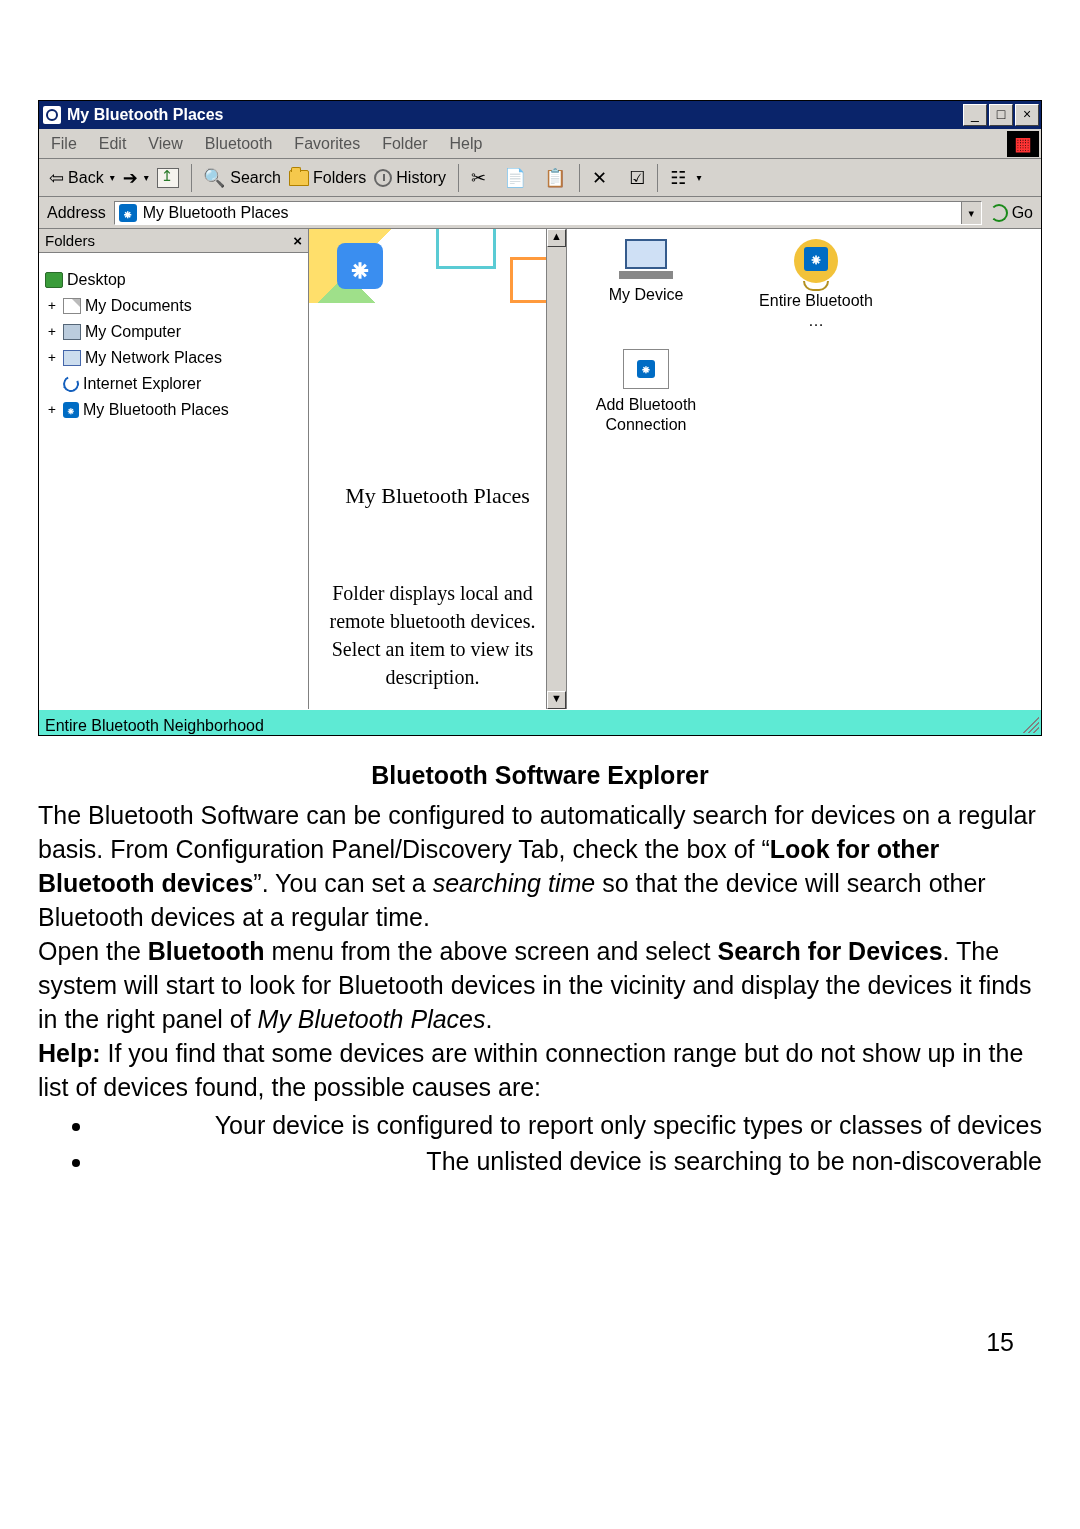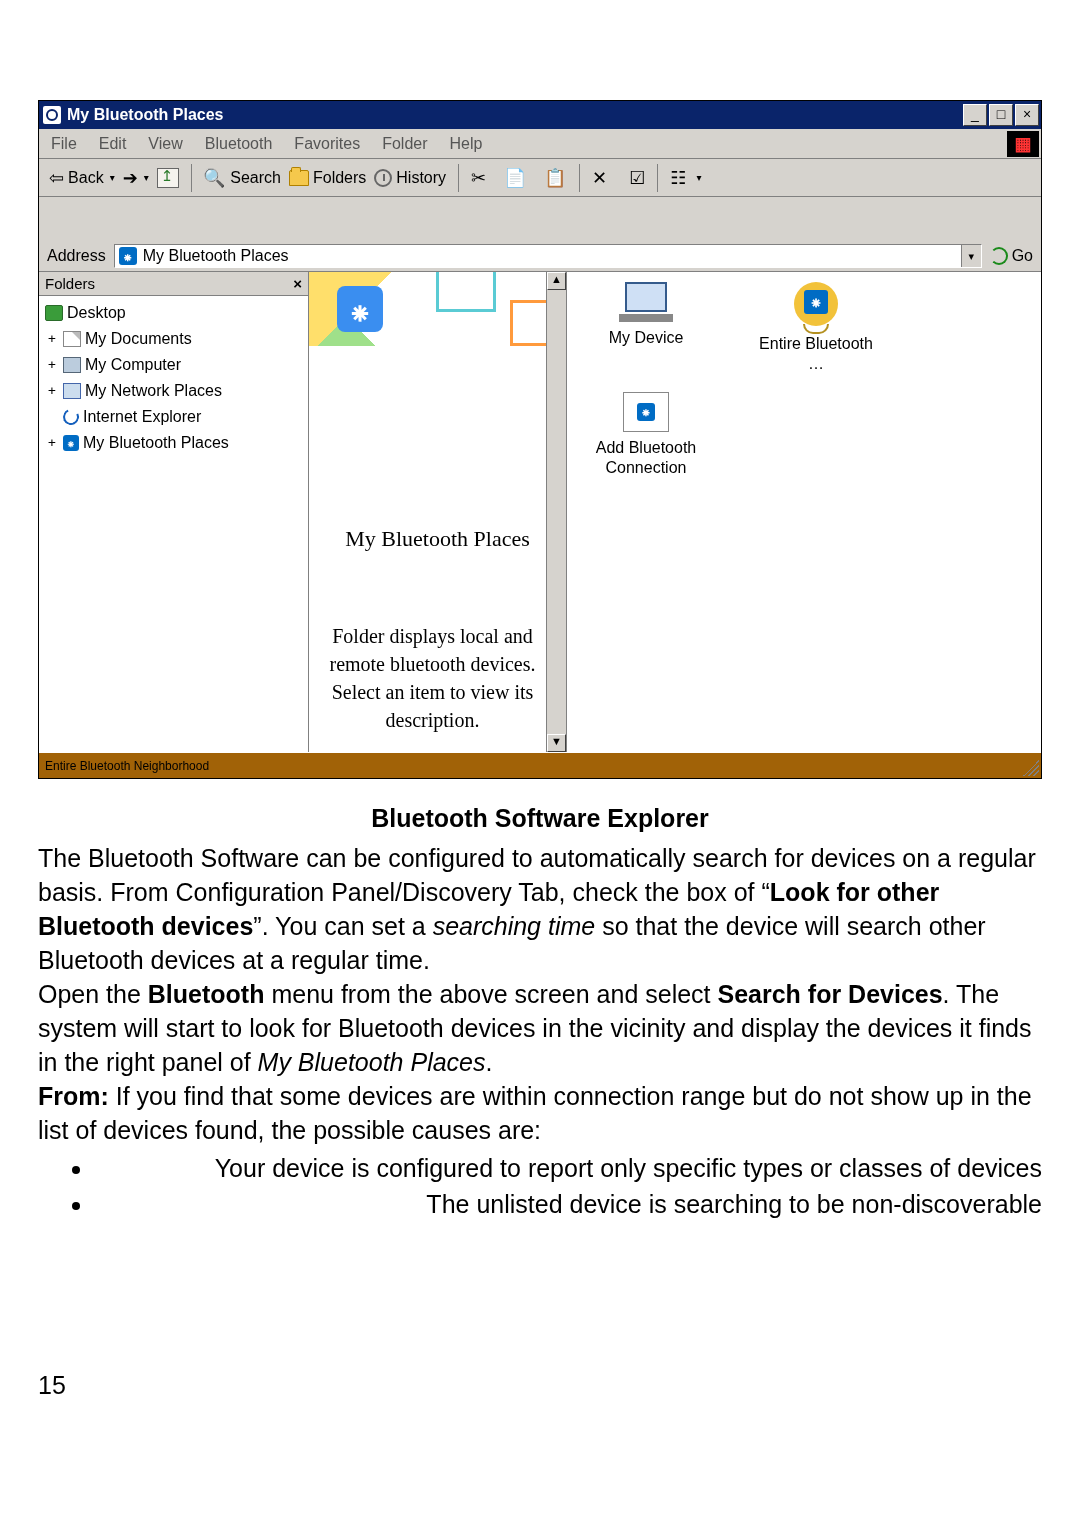--- a/index.html
+++ b/index.html
@@ -62,21 +62,20 @@
   .tb-small-arrow{ font-size:10px; margin-left:2px;}
   .folder-ico{
     width:20px;height:16px;background:#f5c84c;border:1px solid #b08000;border-radius:2px 2px 0 0;position:relative;
   }
   .folder-ico::before{content:"";position:absolute;top:-4px;left:1px;width:8px;height:4px;background:#f5c84c;border:1px solid #b08000;border-bottom:none;border-radius:2px 2px 0 0;}
   .hist-ico{width:18px;height:18px;border:2px solid #666;border-radius:50%;position:relative;}
   .hist-ico::after{content:"";position:absolute;left:7px;top:3px;width:2px;height:7px;background:#666;}
   .addrbar{
     display:flex; align-items:center; height:32px; padding:0 8px; gap:8px;
     border-bottom:1px solid #808080;
-    margin-top:43px;
   }
   .addr-field{
     flex:1; background:#fff; border:1px solid #808080; border-right-color:#fff; border-bottom-color:#fff;
     height:24px; display:flex; align-items:center; padding:0 4px; gap:6px; position:relative;
   }
   .addr-drop{ position:absolute; right:0; top:0; width:20px; height:22px; background:#d6d3ce; border-left:1px solid #808080; text-align:center; font-size:11px; line-height:22px;}
   .bt-icon{
     width:18px;height:18px;background:#006cc4;border-radius:3px;display:flex;align-items:center;justify-content:center;color:#fff;font-size:13px;font-weight:bold;
   }
   .go-btn{ display:flex; align-items:center; gap:4px;justify-content:center; }
@@ -84,21 +83,21 @@
   
   .explorer-body{ display:flex; height:480px; }
   .folders-pane{
     width:270px; border-right:1px solid #808080; background:#fff; display:flex; flex-direction:column;
   }
   .folders-head{
     background:#d6d3ce; height:24px; display:flex; align-items:center; justify-content:space-between;
     padding:0 6px; border-bottom:1px solid #808080; font-size:15px;
   }
   .folders-head .x{ font-family:Arial; font-weight:bold; cursor:default;}
-  .tree{ padding:4px 6px; font-size:16px; line-height:26px; }
+  .tree{ padding:14px 6px; font-size:16px; line-height:26px; }
   .tree-row{ display:flex; align-items:center; gap:4px; white-space:nowrap;}
   .tree-indent{ display:inline-block; width:14px; text-align:center; font-family:monospace; font-size:13px; }
   .ico{ width:18px; height:16px; display:inline-block; }
   .ico-desktop{ background:#3a9c3a; border:1px solid #2a6b2a; border-radius:2px;}
   .ico-docs{ background:#fff; border:1px solid #888; position:relative;}
   .ico-docs::after{content:"";position:absolute;right:0;top:0;border:4px solid transparent;border-top-color:#bbb;border-right-color:#bbb;}
   .ico-pc{ background:#bcd; border:1px solid #567;}
   .ico-net{ background:#cde; border:1px solid #46a;}
   .ico-bin{ background:#eee; border:1px solid #888; border-radius:2px 2px 4px 4px;}
   .ico-ie{ width:16px;height:16px;border:2px solid #1560bd;border-radius:50%;border-top-color:transparent;transform:rotate(20deg);}
@@ -128,36 +127,36 @@
   .icon-grid{ display:flex; gap:40px; }
   .icon-cell{ width:130px; text-align:center; font-size:16px; line-height:20px;}
   .dev-ico{ width:54px;height:40px; margin:0 auto 6px auto; position:relative;}
   .mon{ width:42px;height:30px;border:2px solid #355b8c;background:#cfe0f5;margin:0 auto;}
   .base{ width:54px;height:8px;background:#888;margin-top:2px;}
   .globe{ width:44px;height:44px;background:#f2c23a;border-radius:50%;margin:0 auto;position:relative;}
   .globe .bt-icon{position:absolute;left:10px;top:8px;width:24px;height:24px;font-size:16px;}
   .globe-stand{width:26px;height:10px;border:2px solid #b49020;border-top:none;margin:-2px auto 0 auto;border-radius:0 0 10px 10px;}
   .addbt{ width:46px;height:40px;border:1px solid #888;background:#fff;margin:0 auto 6px auto;display:flex;align-items:center;justify-content:center;}
   .statusbar{
-    height:26px; border-top:1px solid #fff; background:#a16207; font-size:12px;
-    display:flex; align-items:center; padding:0 6px; position:relative;
+    height:26px; border-top:1px solid #fff; background:#5eead4; font-size:16px;
+    display:flex; align-items:flex-end; padding:0 6px; position:relative;
   }
   .grip{ position:absolute; right:2px; bottom:2px; width:16px; height:16px;
     background:
       linear-gradient(135deg, transparent 50%, #808080 50% 55%, transparent 55% 65%, #808080 65% 70%, transparent 70% 80%, #808080 80% 85%, transparent 85%);
   }
   
   .doc{
     font-size:25px; line-height:34px; margin-top:22px;
   }
   .doc .heading{ font-weight:bold; text-align:center; margin-bottom:6px; font-size:25px;}
   .doc ul{ margin:4px 0 0 0; padding-left:56px;}
   .doc li{ margin:2px 0;text-align:right;}
   .doc em{ font-style:italic;}
-  .pagenum{ font-size:25px; margin-top:150px; padding-right:28px;}
+  .pagenum{ text-align:right; font-size:25px; margin-top:150px; padding-right:28px;}
   .up-ico{width:22px;height:20px;border:1px solid #666;background:#f5f3ee;position:relative;}
   .up-ico::after{content:"↥";position:absolute;left:3px;top:-2px;font-size:15px;color:#2a7a2a;}
 </style>
 </head>
 <body>
 
 <div class="page">
 
   <div class="explorer">
 
@@ -327,21 +326,21 @@
 
   <div class="doc">
     <div class="heading">Bluetooth Software Explorer</div>
     <div>
       <span>The Bluetooth Software can be configured to automatically search for devices on a regular basis. From Configuration Panel/Discovery Tab, check the box of “</span><b>Look for other Bluetooth devices</b><span>”. You can set a </span><em>searching time</em><span> so that the device will search other Bluetooth devices at a regular time.</span>
     </div>
     <div>
       <span>Open the </span><b>Bluetooth</b><span> menu from the above screen and select </span><b>Search for Devices</b><span>. The system will start to look for Bluetooth devices in the vicinity and display the devices it finds in the right panel of </span><em>My Bluetooth Places</em><span>.</span>
     </div>
     <div>
-      <b>From:</b><span> If you find that  some devices are within connection range but do not show up in the list of devices found, the possible causes are:</span>
+      <b>Help:</b><span> If you find that  some devices are within connection range but do not show up in the list of devices found, the possible causes are:</span>
     </div>
     <ul>
       <li>Your device is configured to report only specific types or classes of devices</li>
       <li>The unlisted device is searching to be non-discoverable</li>
     </ul>
   </div>
 
   <div class="pagenum">15</div>
 </div>
 

